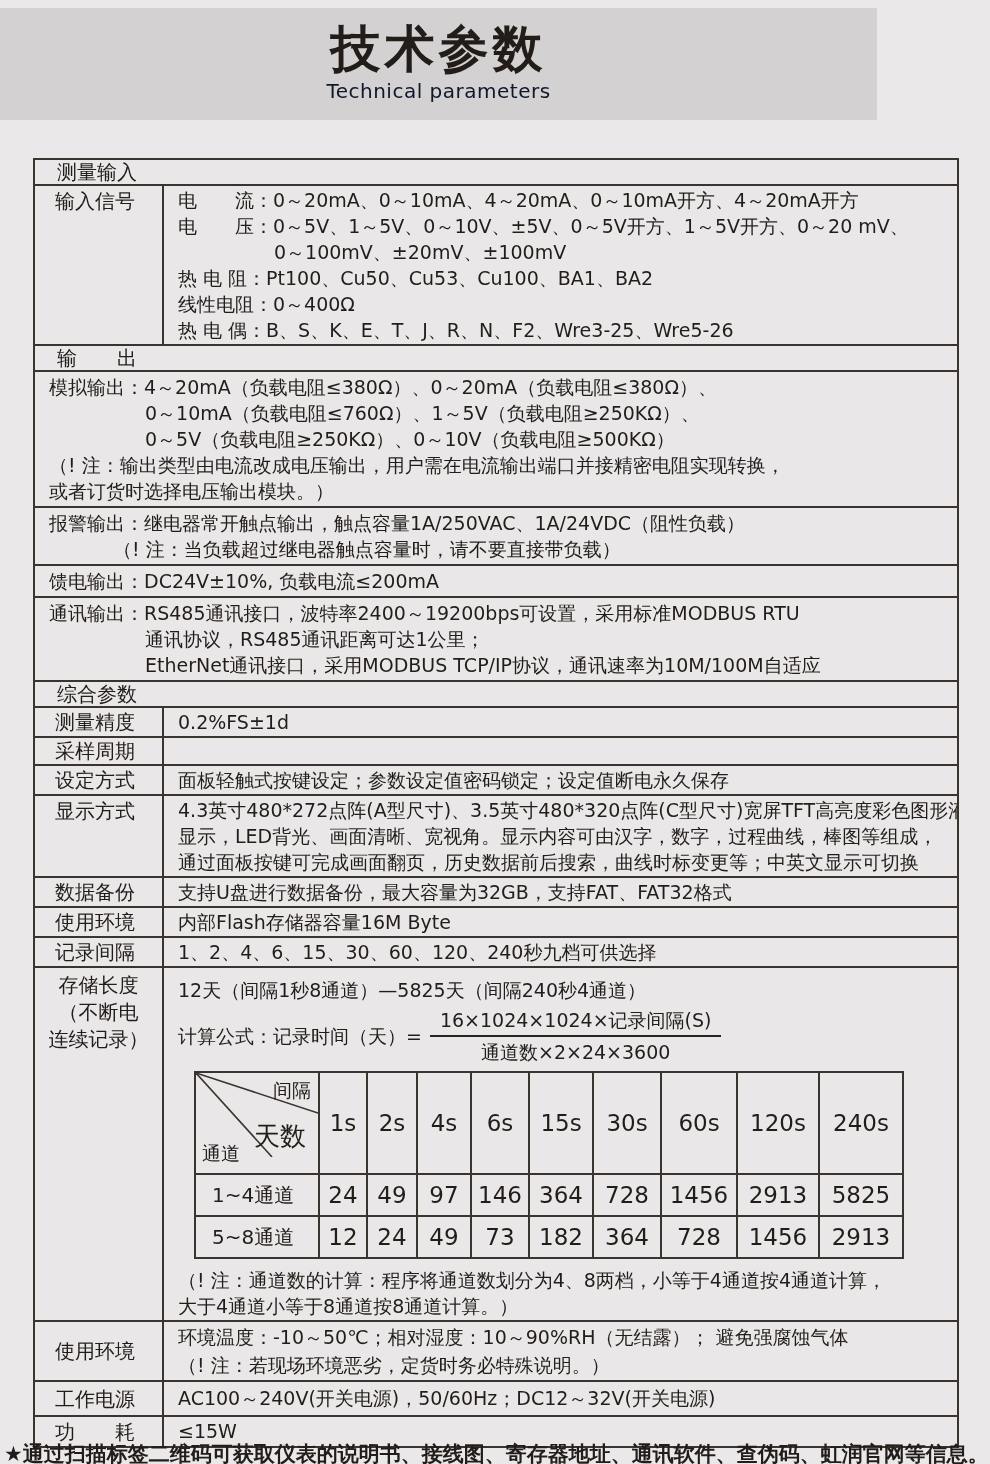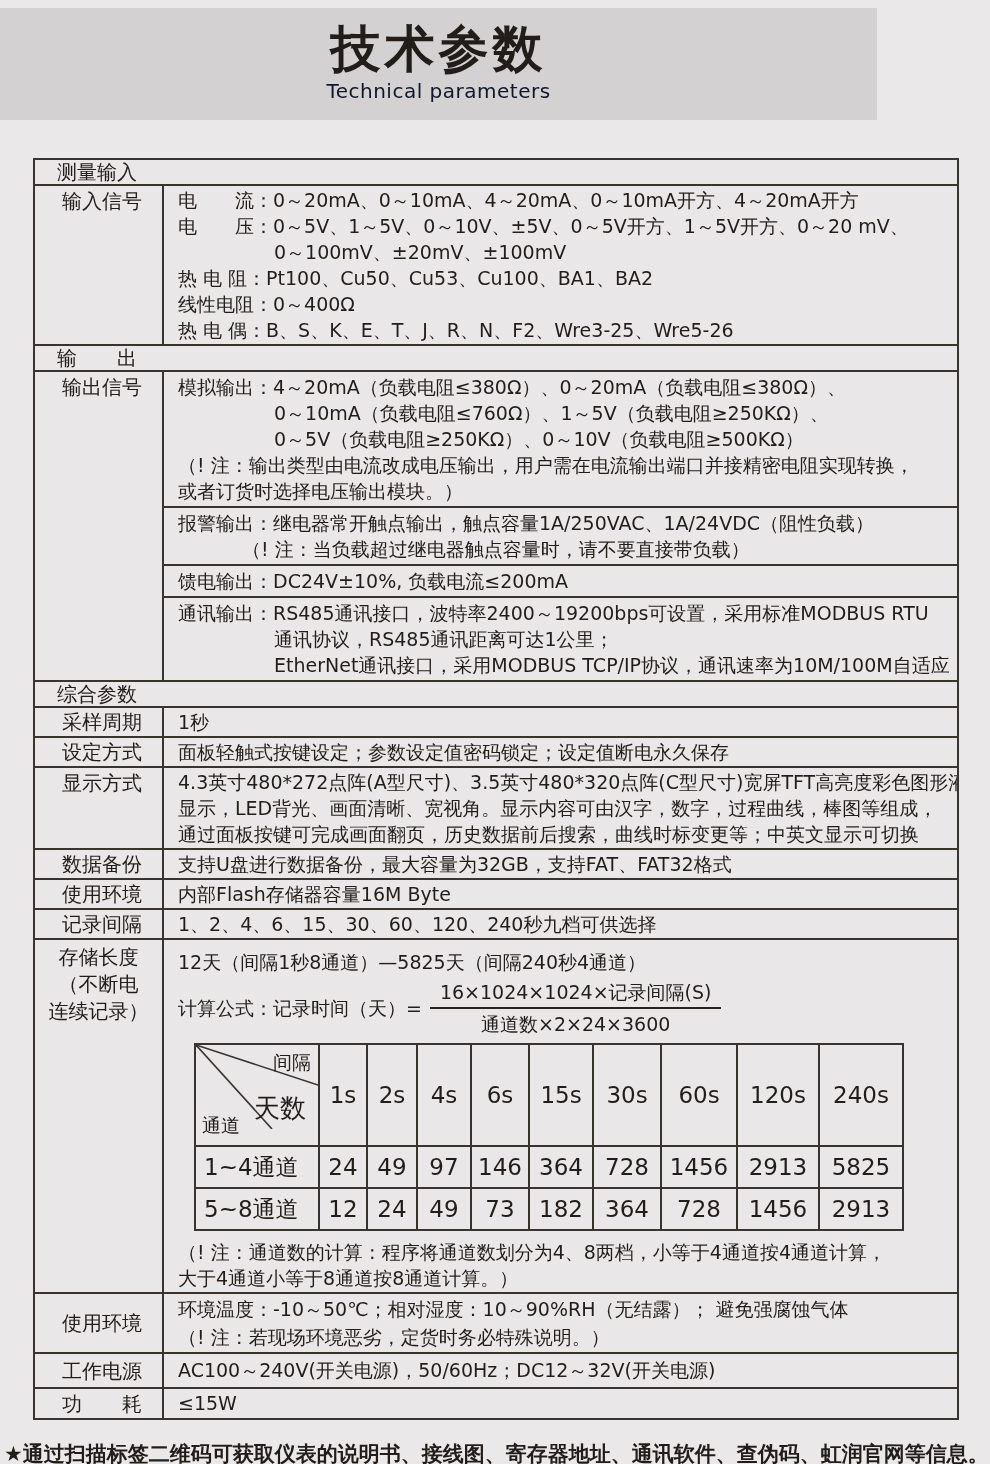--- a/index.html
+++ b/index.html
@@ -11,21 +11,21 @@
   
   .banner{position:absolute;left:0;top:8px;width:877px;height:112px;background:#d3d1d1;text-align:center}
   .banner .title{font-size:50px;font-weight:bold;letter-spacing:4px;line-height:1;padding-top:16px}
   .banner .subtitle{font-size:20px;letter-spacing:.5px;margin-top:5px;color:#0f172a}
   
   .spec{position:absolute;left:33px;top:158px;width:922px;border:2px solid #3b332e;background:#e9e7e7}
   .trow{display:flex}
   .trow + .trow{border-top:2px solid #3b332e}
   .sec{height:24px;display:flex;align-items:center;padding-left:22px;font-size:20px;width:100%;box-sizing:border-box}
   .lcell{flex:0 0 129px;border-right:2px solid #3b332e;display:flex;align-items:center;
-         padding-left:27px;font-size:20px;box-sizing:border-box;line-height:26px}
+         padding-left:20px;font-size:20px;box-sizing:border-box;line-height:26px}
   .top .lcell{align-items:flex-start;padding-top:2px}
   .ccell{flex:1;min-width:0;overflow:hidden;padding:1px 6px 1px 14px}
   .ccell.nopad{padding:0}
   .ln{font-size:19px;line-height:26px;white-space:nowrap}
   .ln.indent{padding-left:96px}
   .ln.indent-sm{padding-left:64px}
   .sub{padding:2px 6px 2px 14px}
   .sub + .sub{border-top:2px solid #3b332e}
   
   .storage-label{flex-direction:column;align-items:center;justify-content:flex-start;
@@ -34,21 +34,21 @@
   .frac{display:inline-flex;flex-direction:column;text-align:center;margin-left:8px}
   .frac .num{padding:0 10px 2px;border-bottom:2px solid #2a2421;line-height:26px;font-size:19px;white-space:nowrap}
   .frac .den{padding:2px 10px 0;line-height:26px;font-size:19px;white-space:nowrap}
   
   .igrid{display:grid;grid-template-columns:122px 48px 50px 54px 58px 64px 68px 76px 82px 84px;
          border:2px solid #3b332e;width:-moz-fit-content;width:fit-content;margin:6px 0 8px 16px;background:#e9e7e7}
   .igrid > div{display:flex;align-items:center;justify-content:center;box-sizing:border-box}
   .gh{height:100px;font-size:23px}
   .gc{height:42px;font-size:23px;border-top:2px solid #3b332e}
   .bl{border-left:2px solid #3b332e}
-  .glabel{justify-content:flex-start !important;padding-left:8px;font-size:23px;white-space:nowrap}
+  .glabel{justify-content:flex-start !important;padding-left:16px;font-size:20px;white-space:nowrap}
   .diag{position:relative}
   .diag svg{position:absolute;left:0;top:0}
   .diag .t1{position:absolute;top:5px;right:7px;font-size:19px}
   .diag .t2{position:absolute;top:46px;left:58px;font-size:26px}
   .diag .t3{position:absolute;bottom:6px;left:6px;font-size:19px}
   
   .ln.tall{line-height:28px}
   .single .ccell{display:flex;align-items:center}
   .row-power .ccell .ln{line-height:31px}
   .row-consumption .ccell .ln{line-height:27px}
@@ -79,21 +79,20 @@
       <div class="ln">线性电阻：0～400Ω</div>
       <div class="ln">热 电 偶：B、S、K、E、T、J、R、N、F2、Wre3-25、Wre5-26</div>
     </div>
   </div>
 
   <div class="trow">
     <div class="sec">输　　出</div>
   </div>
 
   <div class="trow top">
-    <div class="lcell">输出信号</div>
     <div class="ccell nopad">
       <div class="sub">
         <div class="ln">模拟输出：4～20mA（负载电阻≤380Ω）、0～20mA（负载电阻≤380Ω）、</div>
         <div class="ln indent">0～10mA（负载电阻≤760Ω）、1～5V（负载电阻≥250KΩ）、</div>
         <div class="ln indent">0～5V（负载电阻≥250KΩ）、0～10V（负载电阻≥500KΩ）</div>
         <div class="ln">（! 注：输出类型由电流改成电压输出，用户需在电流输出端口并接精密电阻实现转换，</div>
         <div class="ln">或者订货时选择电压输出模块。）</div>
       </div>
       <div class="sub">
         <div class="ln">报警输出：继电器常开触点输出，触点容量1A/250VAC、1A/24VDC（阻性负载）</div>
@@ -107,26 +106,29 @@
         <div class="ln indent">通讯协议，RS485通讯距离可达1公里；</div>
         <div class="ln indent">EtherNet通讯接口，采用MODBUS TCP/IP协议，通讯速率为10M/100M自适应</div>
       </div>
     </div>
   </div>
 
   <div class="trow">
     <div class="sec">综合参数</div>
   </div>
 
+  <div class="trow single">
+    <div class="lcell">测量精度</div>
+    <div class="ccell">
+      <div class="ln">0.2%FS±1d</div>
+    </div>
+  </div>
 
   <div class="trow single">
     <div class="lcell">采样周期</div>
-    <div class="ccell">
-      <div class="ln">1秒</div>
-    </div>
   </div>
 
   <div class="trow single">
     <div class="lcell">设定方式</div>
     <div class="ccell">
       <div class="ln">面板轻触式按键设定；参数设定值密码锁定；设定值断电永久保存</div>
     </div>
   </div>
 
   <div class="trow top">

